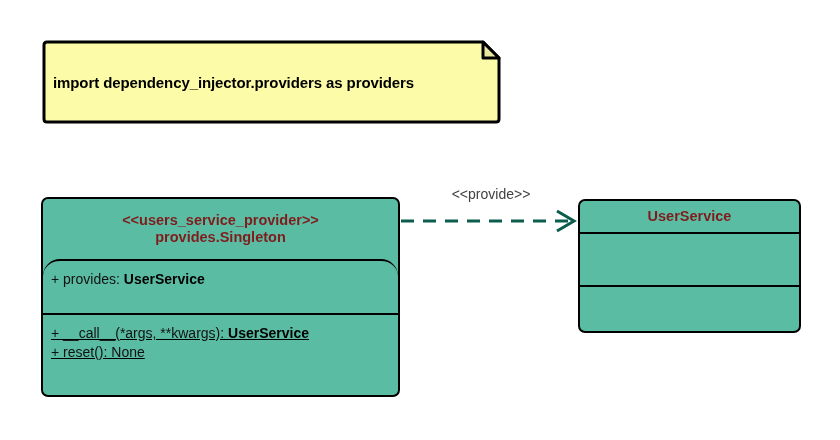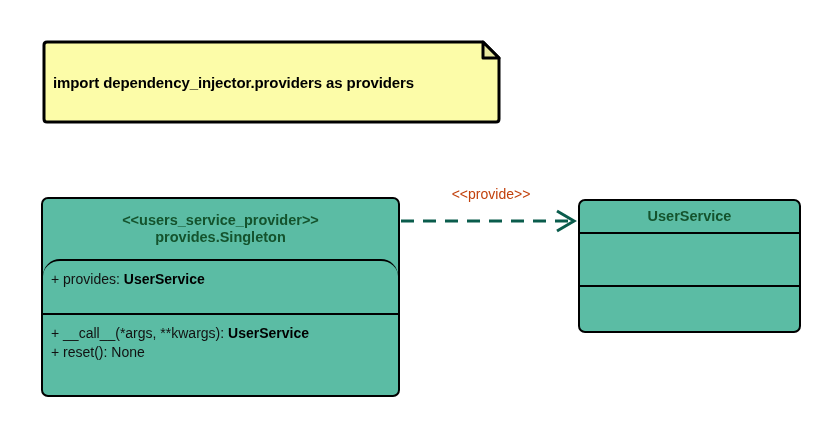--- a/index.html
+++ b/index.html
@@ -80,21 +80,21 @@
   .cls-header {
     display: flex;
     flex-direction: column;
     align-items: center;
     justify-content: center;
     text-align: center;
   }
   .cls-header .line {
     font-size: 14.5px;
     font-weight: bold;
-    color: #14532d;
+    color: #7f1d1d;
     line-height: 17px;
     white-space: nowrap;
   }
 
   .cls-body {
     padding: 9px 8px 0 8px;
   }
   .cls-body .member {
     font-size: 14px;
     color: #111111;
@@ -108,21 +108,21 @@
 
   
   #class-provider {
     left: 41px;
     top: 197px;
     width: 359px;
     height: 200px;
   }
   #class-provider .c-head   { height: 60px; }
   #class-provider .c-attrs  { height: 54px; border-radius: 17px; }
-  #class-provider .c-ops    { height: 82px; }
+  #class-provider .c-ops    { height: 82px; text-decoration: underline; }
 
   
   #class-userservice {
     left: 578px;
     top: 199px;
     width: 223px;
     height: 134px;
   }
   #class-userservice .c-head  { height: 31px; }
   #class-userservice .c-attrs { height: 53px; }
@@ -137,21 +137,21 @@
     height: 48px;
     overflow: visible;
   }
   .conn-label {
     position: absolute;
     left: 396px;
     top: 186px;
     width: 190px;
     text-align: center;
     font-size: 14px;
-    color: #c2410c;
+    color: #404040;
     white-space: nowrap;
   }
 </style>
 </head>
 <body>
 
 <div id="canvas">
 
   <div class="note">
     <svg class="note-svg" viewBox="0 0 461 86">

